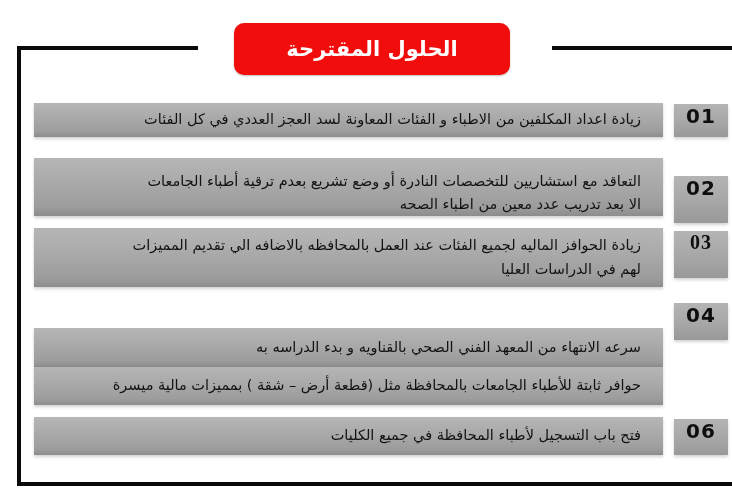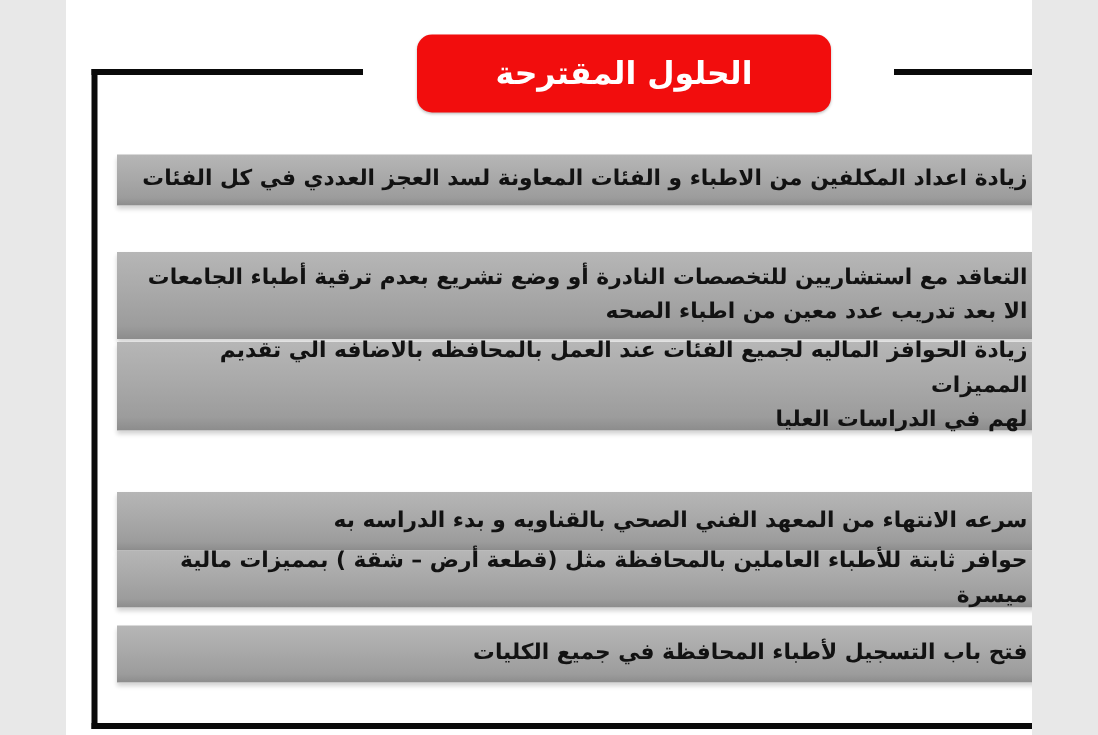--- a/index.html
+++ b/index.html
@@ -1,18 +1,18 @@
 <!DOCTYPE html>
 <html lang="ar"><head>
 <meta charset="utf-8">
 <style>
   html,body{margin:0;padding:0;background:#e8e8e8;}
   .stage{
     position:relative;
-    width:644px;height:490px;
+    width:732px;height:490px;
     background:#ffffff;
     overflow:hidden;
     font-family:"DejaVu Sans", sans-serif;
     margin:0 auto;
   }
   
   .frame-line{position:absolute;background:#0a0a0a;}
   .frame-top-left{left:17px;top:46px;width:181px;height:4px;}
   .frame-top-right{left:552px;top:46px;width:180px;height:4px;}
   .frame-left{left:17px;top:46px;width:4px;height:440px;}
@@ -34,21 +34,21 @@
     position:absolute;left:34px;width:629px;
     background:linear-gradient(180deg,#b6b6b6 0%,#a9a9a9 45%,#9c9c9c 85%,#8c8c8c 100%);
     display:flex;align-items:center;
     direction:rtl;
     box-shadow:0 2px 3px rgba(0,0,0,0.18);
   }
   .bar .bar-text{
     width:100%;
     padding:0 22px 0 14px;
     color:#121212;
-    font-weight:bold;
+    font-weight:normal;
     font-size:14.5px;
     line-height:1.6;
     text-align:right;
     white-space:pre-line;
   }
   
   .numbox{
     position:absolute;left:674px;width:54px;
     background:linear-gradient(180deg,#b4b4b4 0%,#a8a8a8 50%,#999999 100%);
     display:flex;justify-content:center;
@@ -72,21 +72,21 @@
     <span>الحلول المقترحة</span>
   </div>
 
   <div class="bar" style="top:103px;height:34px;">
     <div class="bar-text">زيادة اعداد المكلفين من الاطباء و الفئات المعاونة لسد العجز العددي في كل الفئات</div>
   </div>
   <div class="numbox" style="top:104px;height:33px;">
     <span>01</span>
   </div>
 
-  <div class="bar" style="top:168px;height:58px;">
+  <div class="bar" style="top:158px;height:58px;align-items:flex-end;">
     <div class="bar-text">التعاقد مع استشاريين للتخصصات النادرة أو وضع تشريع بعدم ترقية  أطباء الجامعات
 الا بعد تدريب عدد معين من اطباء الصحه</div>
   </div>
   <div class="numbox" style="top:176px;height:47px;">
     <span>02</span>
   </div>
 
   <div class="bar" style="top:228px;height:59px;">
     <div class="bar-text">زيادة الحوافز الماليه لجميع الفئات عند العمل بالمحافظه  بالاضافه الي تقديم المميزات
 لهم في الدراسات  العليا</div>
@@ -96,21 +96,21 @@
   </div>
 
   <div class="bar" style="top:302px;height:39px;margin-top:26px;">
     <div class="bar-text">سرعه الانتهاء من المعهد الفني الصحي بالقناويه و بدء الدراسه به</div>
   </div>
   <div class="numbox" style="top:303px;height:37px;">
     <span>04</span>
   </div>
 
   <div class="bar" style="top:367px;height:38px;">
-    <div class="bar-text">حوافر ثابتة للأطباء العاملين بالمحافظة مثل (قطعة أرض – شقة ) بمميزات مالية ميسرة</div>
+    <div class="bar-text">حوافر ثابتة للأطباء الجامعات بالمحافظة مثل (قطعة أرض – شقة ) بمميزات مالية ميسرة</div>
   </div>
 
   <div class="bar" style="top:417px;height:38px;">
     <div class="bar-text">فتح باب التسجيل لأطباء المحافظة في جميع الكليات</div>
   </div>
   <div class="numbox" style="top:419px;height:36px;">
     <span>06</span>
   </div>
 
 </div>

